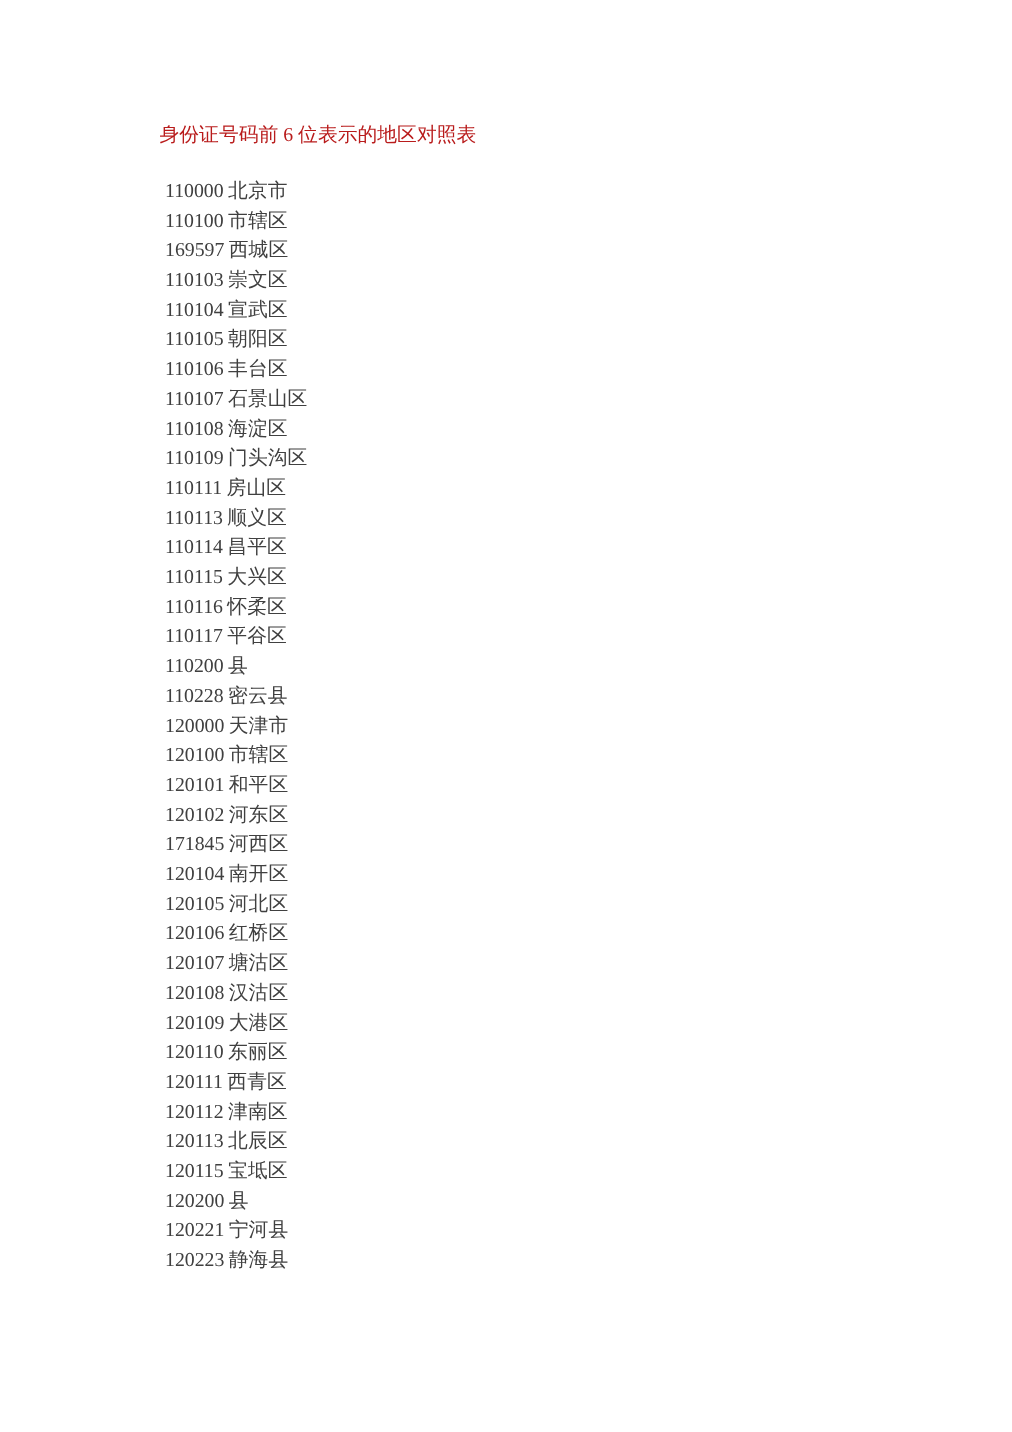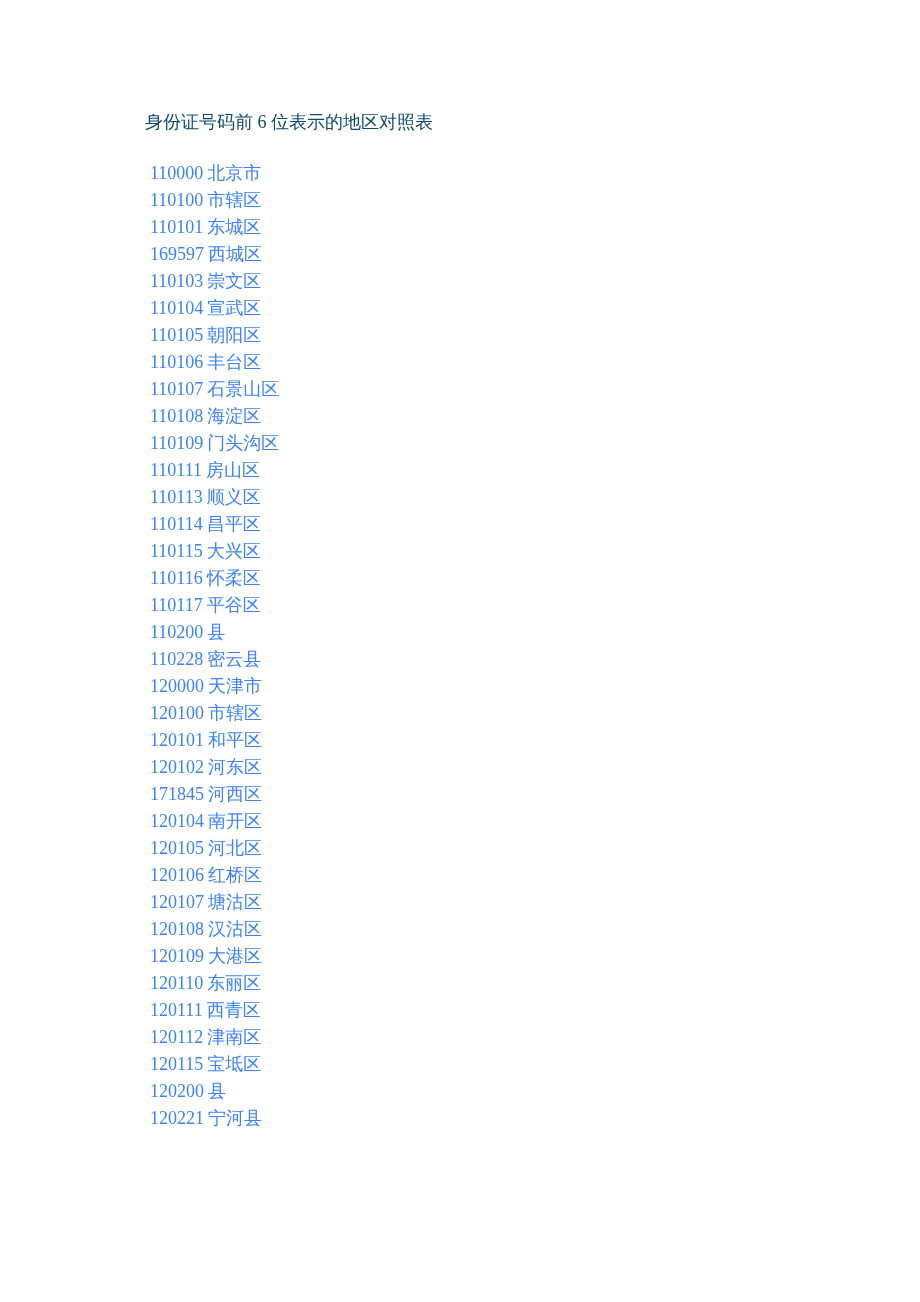--- a/index.html
+++ b/index.html
@@ -6,49 +6,48 @@
     margin: 0;
     padding: 0;
     background: #ffffff;
     font-family: "SimSun", "宋体", serif;
     width: 920px;
   }
   .page {
     padding: 110px 150px 80px 150px;
   }
   .title {
-    color: #0c4a6e;
+    color: #b91c1c;
     font-size: 18px;
     font-family: "SimSun", "宋体", serif;
     margin-bottom: 26px;
     position: relative;
     left: -5px;
   }
   .list {
     font-size: 18px;
     line-height: 27px;
-    color: #3b82f6;
+    color: #404040;
   }
   .row { white-space: nowrap; }
   .code { display: inline-block; }
   .name { display: inline-block; margin-left: 4px; }
 </style>
 </head>
 <body>
 
 <div class="page">
   <div class="title">
     <span>身份证号码前</span>
     <span>6</span>
     <span>位表示的地区对照表</span>
   </div>
   <div class="list" id="list">
       <div class="row"><span class="code">110000</span><span class="name">北京市</span></div>
       <div class="row"><span class="code">110100</span><span class="name">市辖区</span></div>
-      <div class="row"><span class="code">110101</span><span class="name">东城区</span></div>
       <div class="row"><span class="code">169597</span><span class="name">西城区</span></div>
       <div class="row"><span class="code">110103</span><span class="name">崇文区</span></div>
       <div class="row"><span class="code">110104</span><span class="name">宣武区</span></div>
       <div class="row"><span class="code">110105</span><span class="name">朝阳区</span></div>
       <div class="row"><span class="code">110106</span><span class="name">丰台区</span></div>
       <div class="row"><span class="code">110107</span><span class="name">石景山区</span></div>
       <div class="row"><span class="code">110108</span><span class="name">海淀区</span></div>
       <div class="row"><span class="code">110109</span><span class="name">门头沟区</span></div>
       <div class="row"><span class="code">110111</span><span class="name">房山区</span></div>
       <div class="row"><span class="code">110113</span><span class="name">顺义区</span></div>
@@ -65,17 +64,19 @@
       <div class="row"><span class="code">171845</span><span class="name">河西区</span></div>
       <div class="row"><span class="code">120104</span><span class="name">南开区</span></div>
       <div class="row"><span class="code">120105</span><span class="name">河北区</span></div>
       <div class="row"><span class="code">120106</span><span class="name">红桥区</span></div>
       <div class="row"><span class="code">120107</span><span class="name">塘沽区</span></div>
       <div class="row"><span class="code">120108</span><span class="name">汉沽区</span></div>
       <div class="row"><span class="code">120109</span><span class="name">大港区</span></div>
       <div class="row"><span class="code">120110</span><span class="name">东丽区</span></div>
       <div class="row"><span class="code">120111</span><span class="name">西青区</span></div>
       <div class="row"><span class="code">120112</span><span class="name">津南区</span></div>
+      <div class="row"><span class="code">120113</span><span class="name">北辰区</span></div>
       <div class="row"><span class="code">120115</span><span class="name">宝坻区</span></div>
       <div class="row"><span class="code">120200</span><span class="name">县</span></div>
       <div class="row"><span class="code">120221</span><span class="name">宁河县</span></div>
+      <div class="row"><span class="code">120223</span><span class="name">静海县</span></div>
     </div>
 </div>
 
 </body></html>

